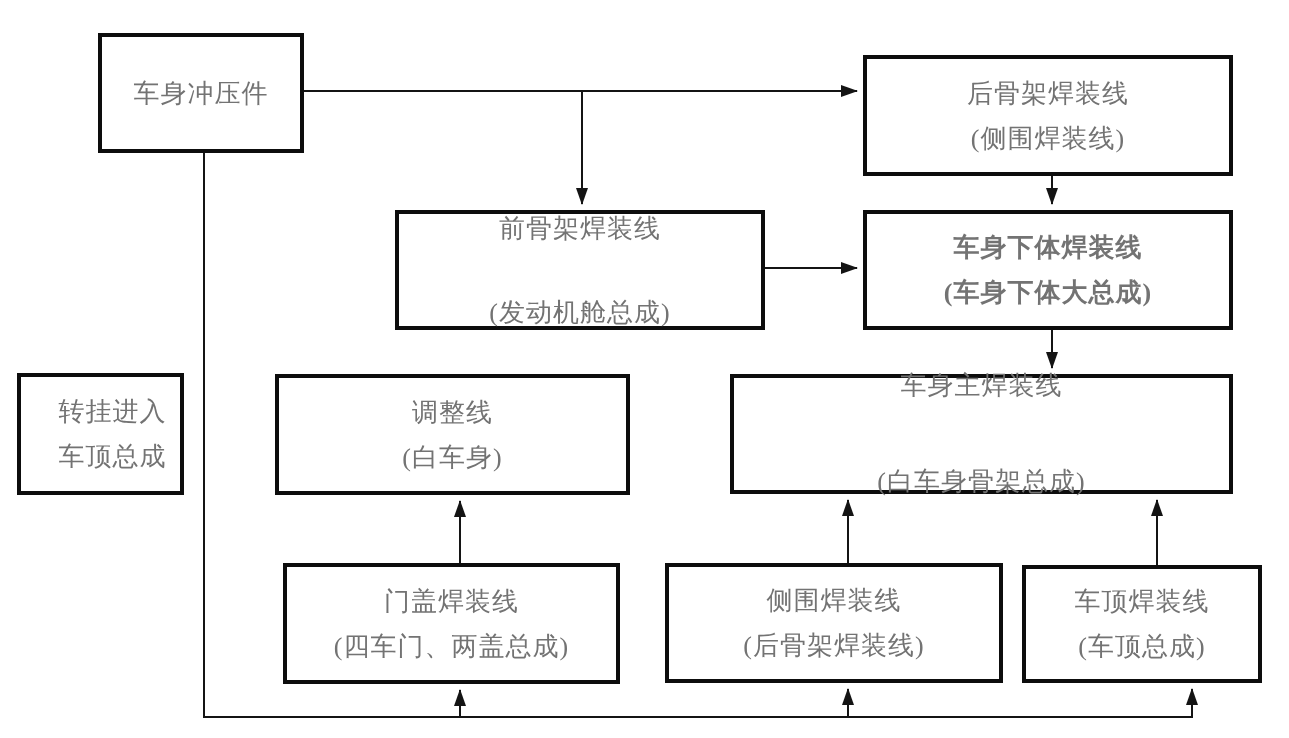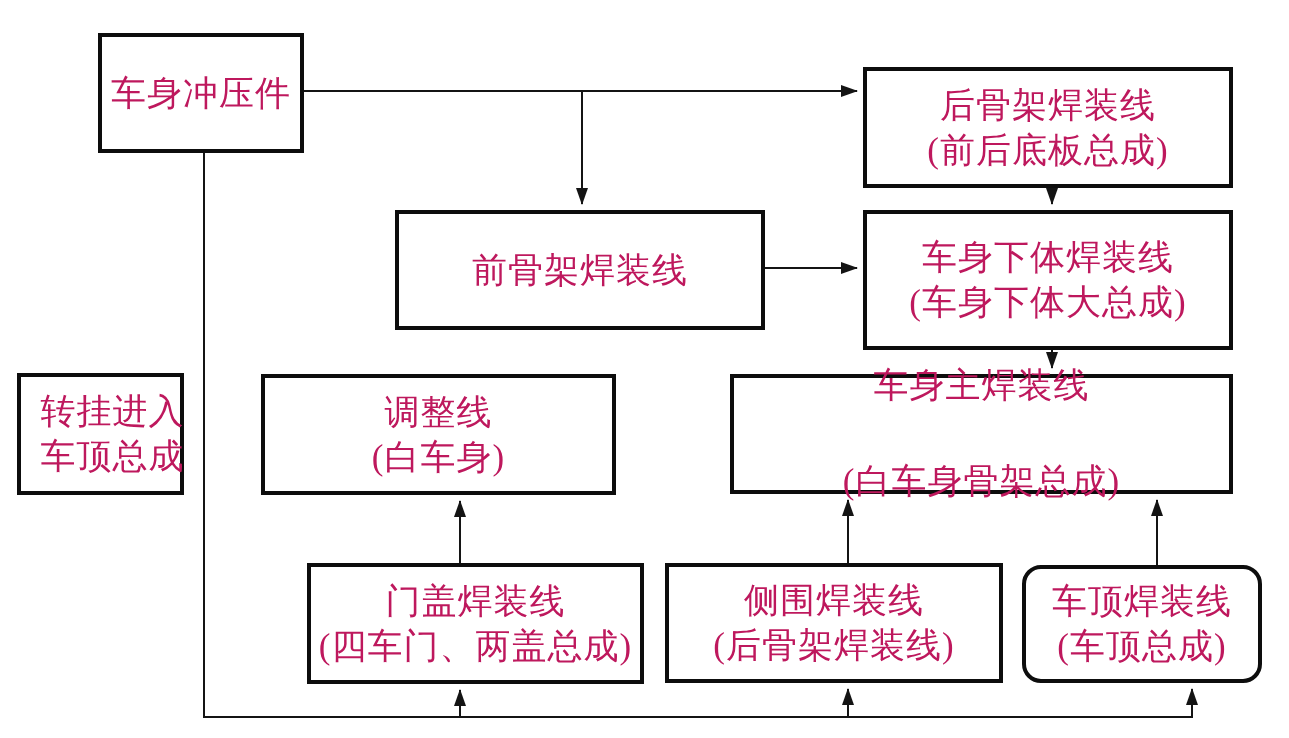--- a/index.html
+++ b/index.html
@@ -25,37 +25,37 @@
   .node {
     position: absolute;
     box-sizing: border-box;
     border: 4px solid #0d0d0d;
     background: #ffffff;
     display: flex;
     flex-direction: column;
     align-items: center;
     justify-content: center;
     text-align: center;
-    color: #be185d;
-    font-size: 35px;
+    color: #737373;
+    font-size: 26px;
     line-height: 45px;
     letter-spacing: 1px;
   }
   
   .n-stamping      { left:  98px; top:  33px; width: 206px; height: 120px; }
-  .n-rear-frame    { left: 863px; top:  67px; width: 370px; height: 121px; }
+  .n-rear-frame    { left: 863px; top:  55px; width: 370px; height: 121px; }
   .n-front-frame   { left: 395px; top: 210px; width: 370px; height: 120px; gap: 39px; }
-  .n-underbody     { left: 863px; top: 210px; width: 370px; height: 140px; }
+  .n-underbody     { left: 863px; top: 210px; width: 370px; height: 120px; font-weight: bold; }
   .n-transfer      { left:  17px; top: 373px; width: 167px; height: 122px; padding-left: 24px; }
-  .n-adjustment    { left: 261px; top: 374px; width: 355px; height: 121px; }
+  .n-adjustment    { left: 275px; top: 374px; width: 355px; height: 121px; }
   .n-main-weld     { left: 730px; top: 374px; width: 503px; height: 120px; gap: 44px; }
   .n-main-weld .node-line { line-height: 52px; }
-  .n-door-cover    { left: 283px; top: 563px; width: 337px; height: 121px; margin-left: 24px; }
+  .n-door-cover    { left: 283px; top: 563px; width: 337px; height: 121px; }
   .n-side-panel    { left: 665px; top: 563px; width: 338px; height: 120px; justify-content: center; }
-  .n-roof          { left: 1022px; top: 565px; width: 240px; height: 118px; border-radius: 19px; }
+  .n-roof          { left: 1022px; top: 565px; width: 240px; height: 118px; }
   .node-line { white-space: nowrap; }
 </style>
 </head>
 <body>
 
 <div class="canvas">
 
   <svg class="connectors" viewBox="0 0 1289 738" xmlns="http://www.w3.org/2000/svg">
     <defs>
       <marker id="arrow" markerUnits="userSpaceOnUse" markerWidth="20" markerHeight="16" refX="16" refY="8" orient="auto">
@@ -85,25 +85,26 @@
 
     <path d="M848,717 V689" fill="none" stroke="#141414" stroke-width="2" marker-end="url(#arrow)"></path>
   </svg>
 
   <div class="node n-stamping">
     <div class="node-line">车身冲压件</div>
   </div>
 
   <div class="node n-rear-frame">
     <div class="node-line">后骨架焊装线</div>
-    <div class="node-line">(前后底板总成)</div>
+    <div class="node-line">(侧围焊装线)</div>
   </div>
 
   <div class="node n-front-frame">
     <div class="node-line">前骨架焊装线</div>
+    <div class="node-line">(发动机舱总成)</div>
   </div>
 
   <div class="node n-underbody">
     <div class="node-line">车身下体焊装线</div>
     <div class="node-line">(车身下体大总成)</div>
   </div>
 
   <div class="node n-transfer">
     <div class="node-line">转挂进入</div>
     <div class="node-line">车顶总成</div>

